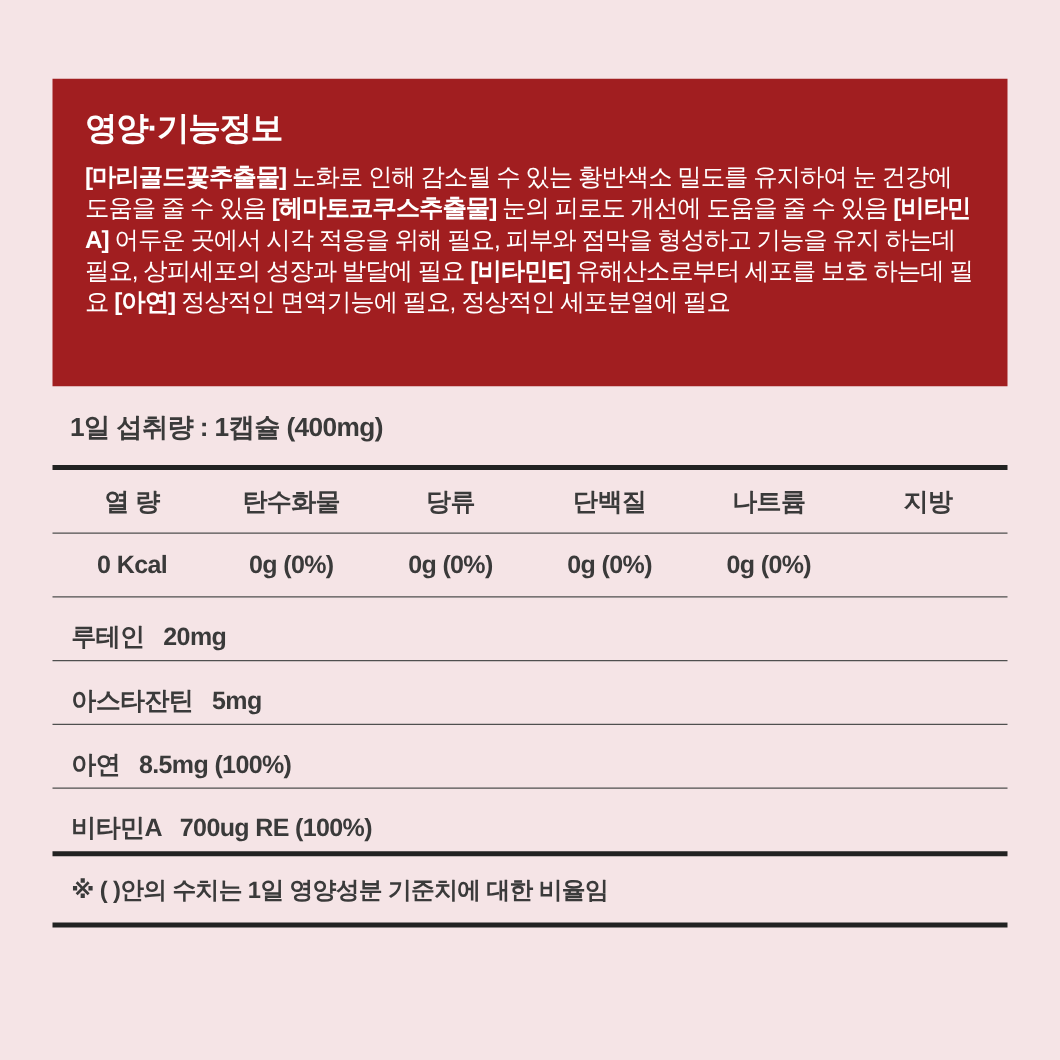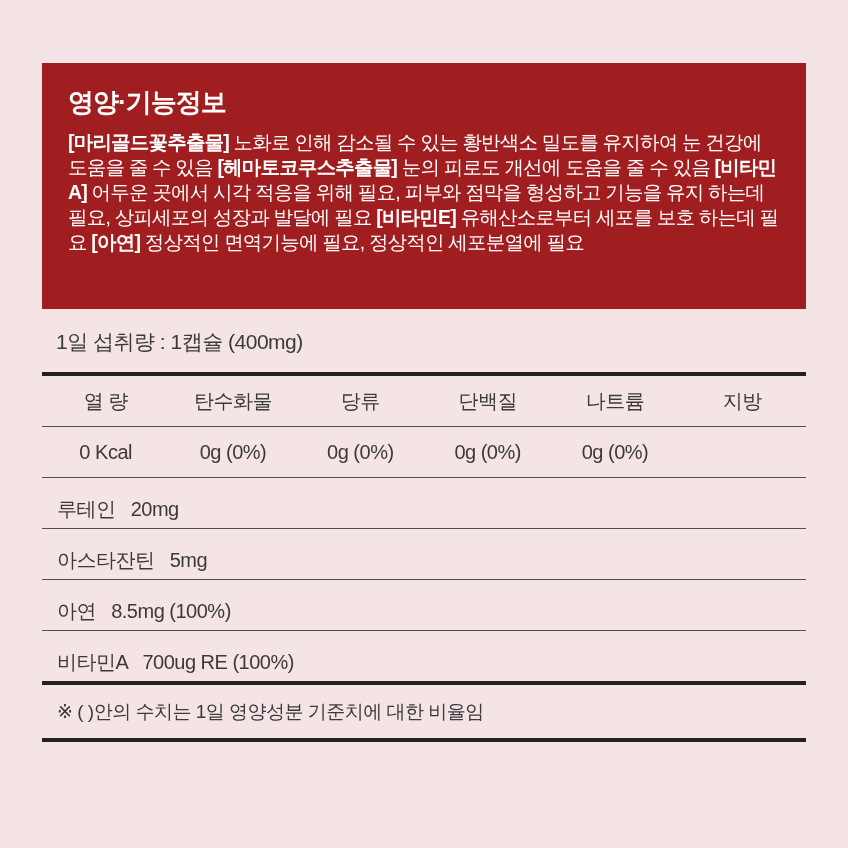--- a/index.html
+++ b/index.html
@@ -37,21 +37,21 @@
     line-height: 25px;
     font-weight: 500;
     letter-spacing: -0.8px;
   }
   .info-box .seg-bold { font-weight: 800; }
   .serving {
     position: absolute;
     left: 56px;
     top: 328px;
     font-size: 21px;
-    font-weight: 400;
+    font-weight: 700;
     color: #3a3a3a;
     letter-spacing: -0.5px;
   }
   .ntable {
     position: absolute;
     left: 42px;
     top: 372px;
     width: 764px;
     box-sizing: border-box;
     border-top: 4px solid #222222;
@@ -63,21 +63,21 @@
     grid-template-columns: repeat(6, 1fr);
     align-items: center;
     height: 50px;
     font-size: 20px;
     letter-spacing: -0.5px;
   }
   .trow + .trow { border-top: 1px solid #4f4f4f; }
   .trow .cell {
     text-align: center;
     white-space: pre;
-    font-weight: 400;
+    font-weight: 700;
   }
   .trow.ingredient-row {
     grid-template-columns: 1fr;
     height: 50px;
   }
   .trow.ingredient-row .cell {
     text-align: left;
     padding-left: 15px;
     margin-top: 12px;
   }

